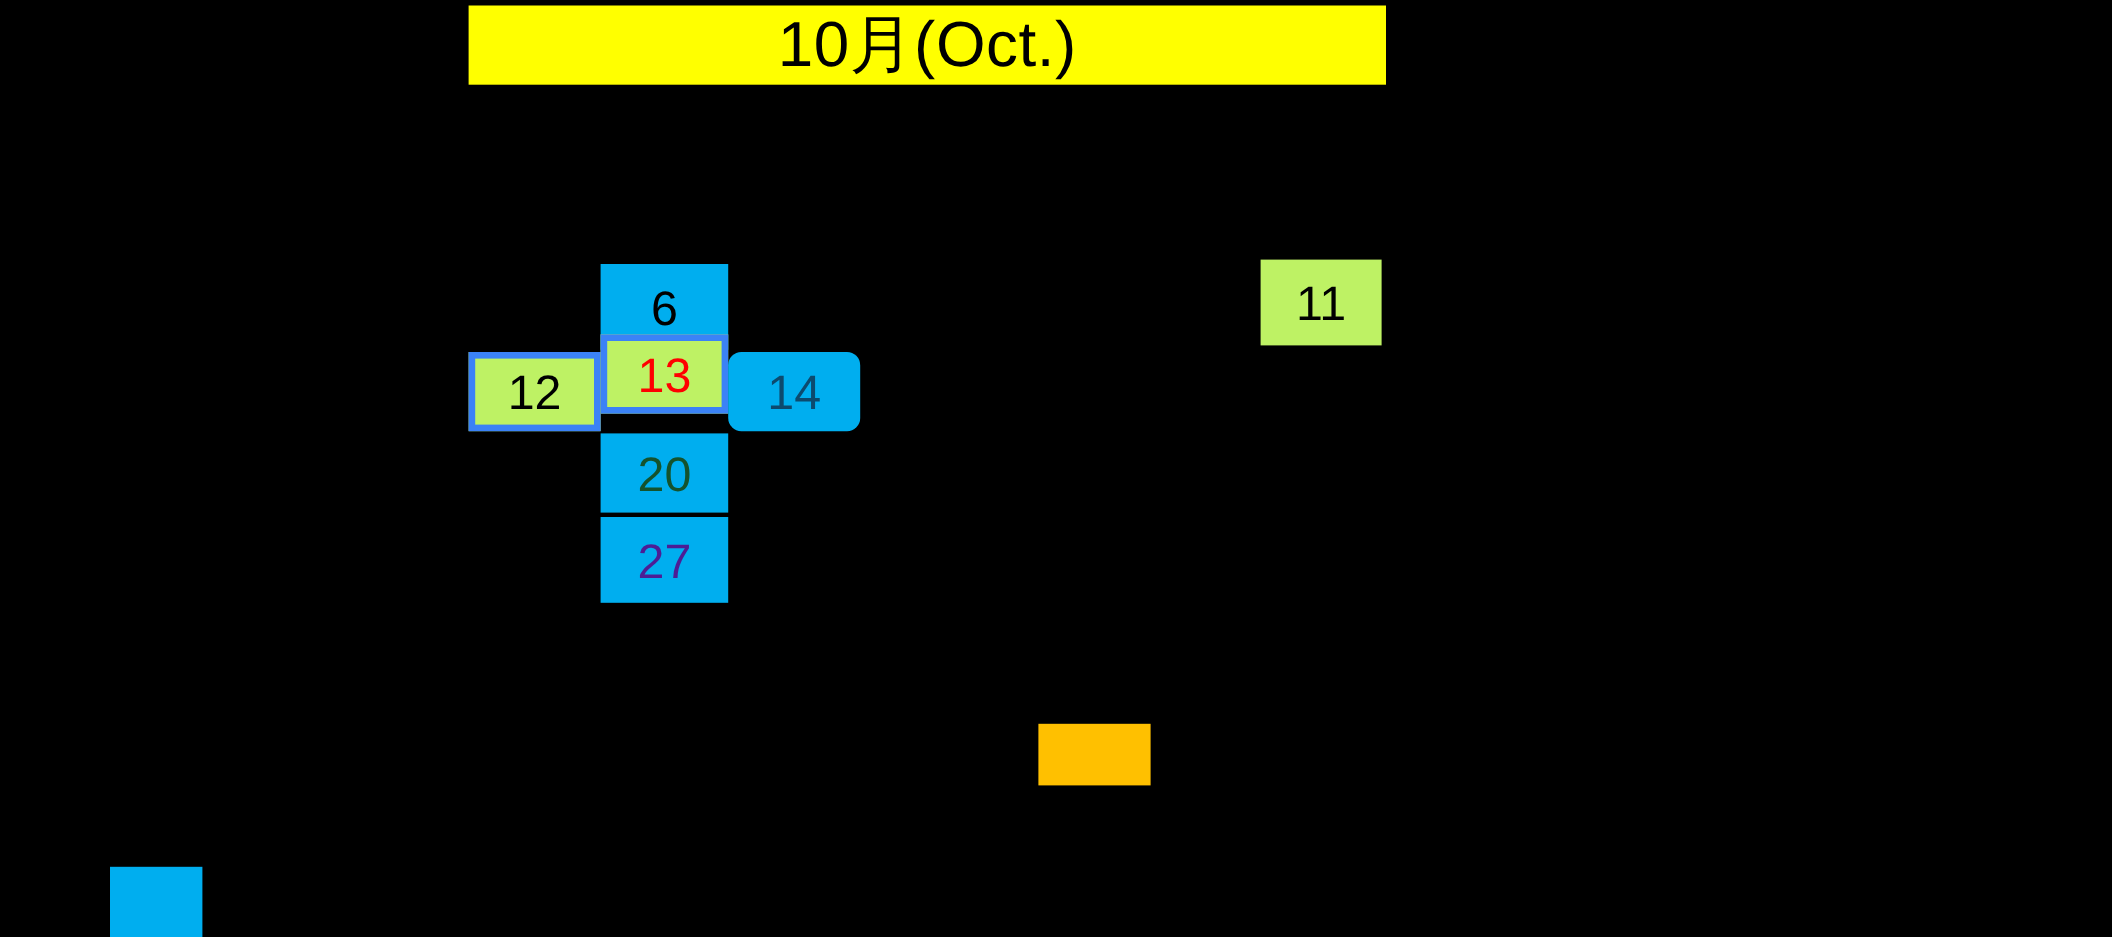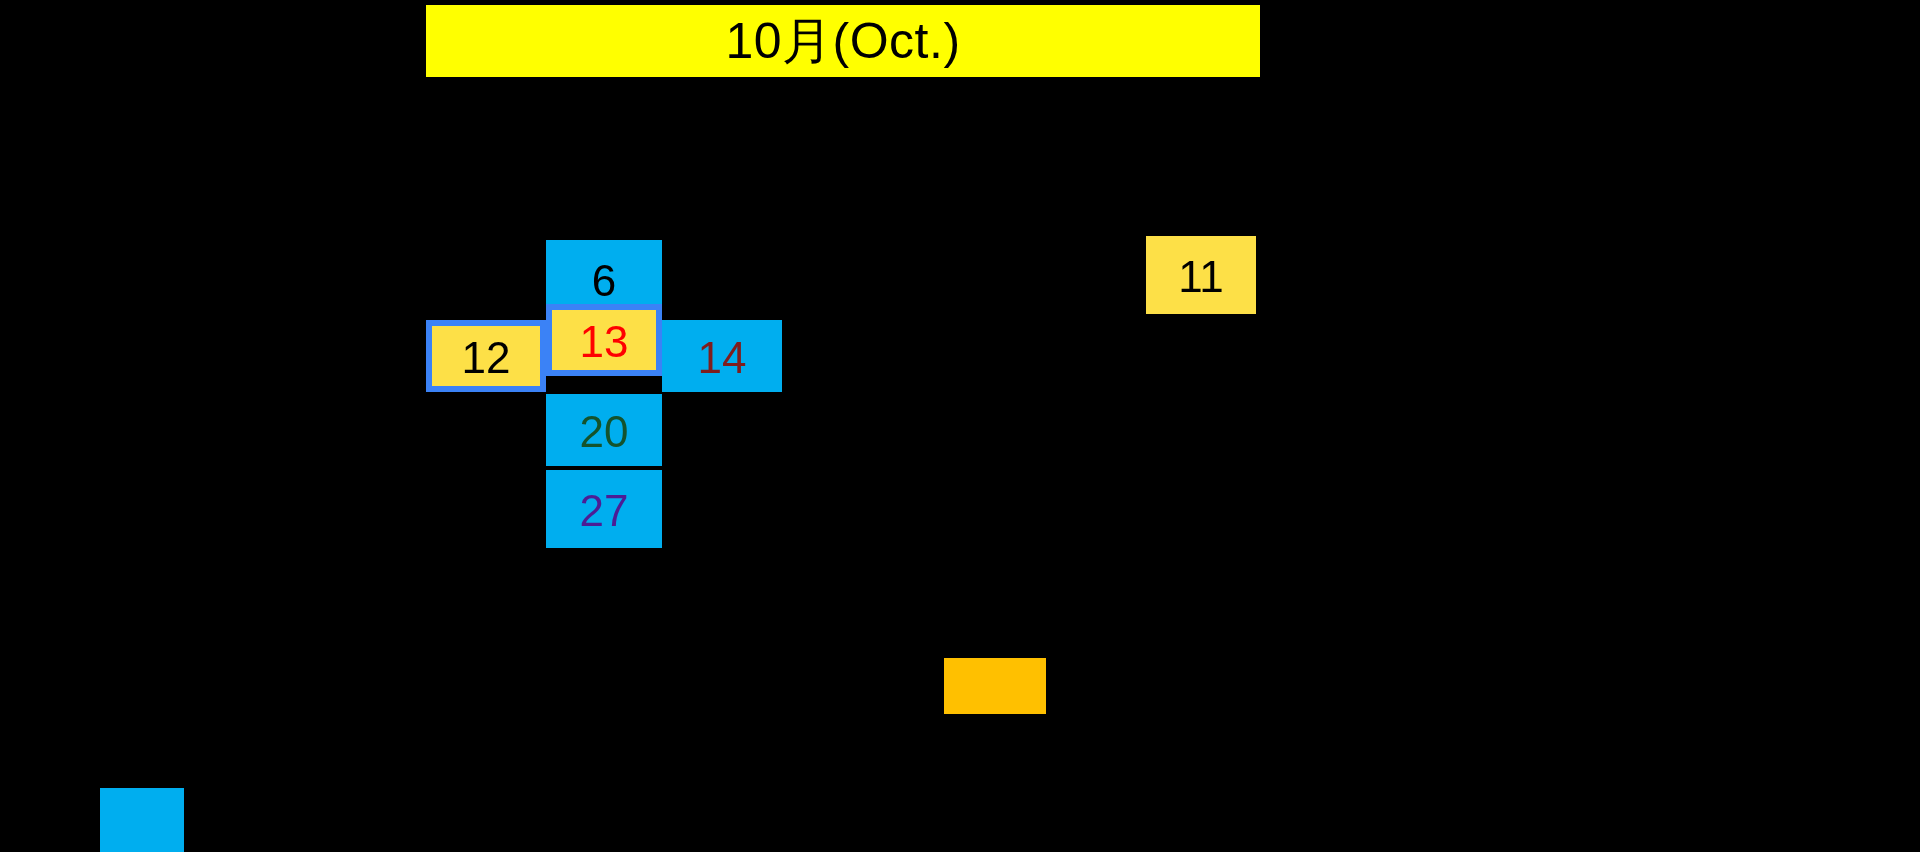--- a/index.html
+++ b/index.html
@@ -33,41 +33,41 @@
     width: 834px;
     height: 72px;
     background: #FFFF00;
     display: flex;
     align-items: center;
     justify-content: center;
     box-sizing: border-box;
   }
   .title-banner .title-text {
     color: #000000;
-    font-size: 50px;
+    font-size: 58px;
     line-height: 1;
     letter-spacing: 0.5px;
     white-space: nowrap;
     font-weight: 400;
   }
 
   
   .day-cell {
     position: absolute;
     box-sizing: border-box;
     display: flex;
     align-items: center;
     justify-content: center;
     font-size: 44px;
     line-height: 1;
     font-weight: 400;
     color: #000000;
   }
   .day-cell.cyan   { background: #00AEEF; }
-  .day-cell.orange { background: #fde047; }
+  .day-cell.orange { background: #bef264; }
   .day-cell.bordered { border: 6px solid #3b82f6; }
   .day-cell .day-num { display: block; transform: translateY(2px); }
 
   
   .swatch {
     position: absolute;
     box-sizing: border-box;
   }
   .swatch.cyan   { background: #00AEEF; }
   .swatch.orange { background: #FFC000; }
@@ -84,21 +84,21 @@
   <div id="cells-layer">
       <div class="day-cell cyan" style="left: 546px; top: 240px; width: 116px; height: 78px; color: rgb(0, 0, 0);">
         <span class="day-num">6</span>
       </div>
       <div class="day-cell orange bordered" style="left: 426px; top: 320px; width: 120px; height: 72px; color: rgb(0, 0, 0);">
         <span class="day-num">12</span>
       </div>
       <div class="day-cell orange bordered" style="left: 546px; top: 304px; width: 116px; height: 72px; color: rgb(255, 0, 0);">
         <span class="day-num">13</span>
       </div>
-      <div class="day-cell cyan" style="left: 662px; top: 320px; width: 120px; height: 72px; color: #7f1d1d;">
+      <div class="day-cell cyan" style="left: 662px; top: 320px; width: 120px; height: 72px; color: #0c4a6e; border-radius: 12px;">
         <span class="day-num">14</span>
       </div>
       <div class="day-cell cyan" style="left: 546px; top: 394px; width: 116px; height: 72px; color: #14532d;">
         <span class="day-num">20</span>
       </div>
       <div class="day-cell cyan" style="left: 546px; top: 470px; width: 116px; height: 78px; color: #4c1d95;">
         <span class="day-num">27</span>
       </div>
       <div class="day-cell orange" style="left: 1146px; top: 236px; width: 110px; height: 78px; color: rgb(0, 0, 0);">
         <span class="day-num">11</span>

